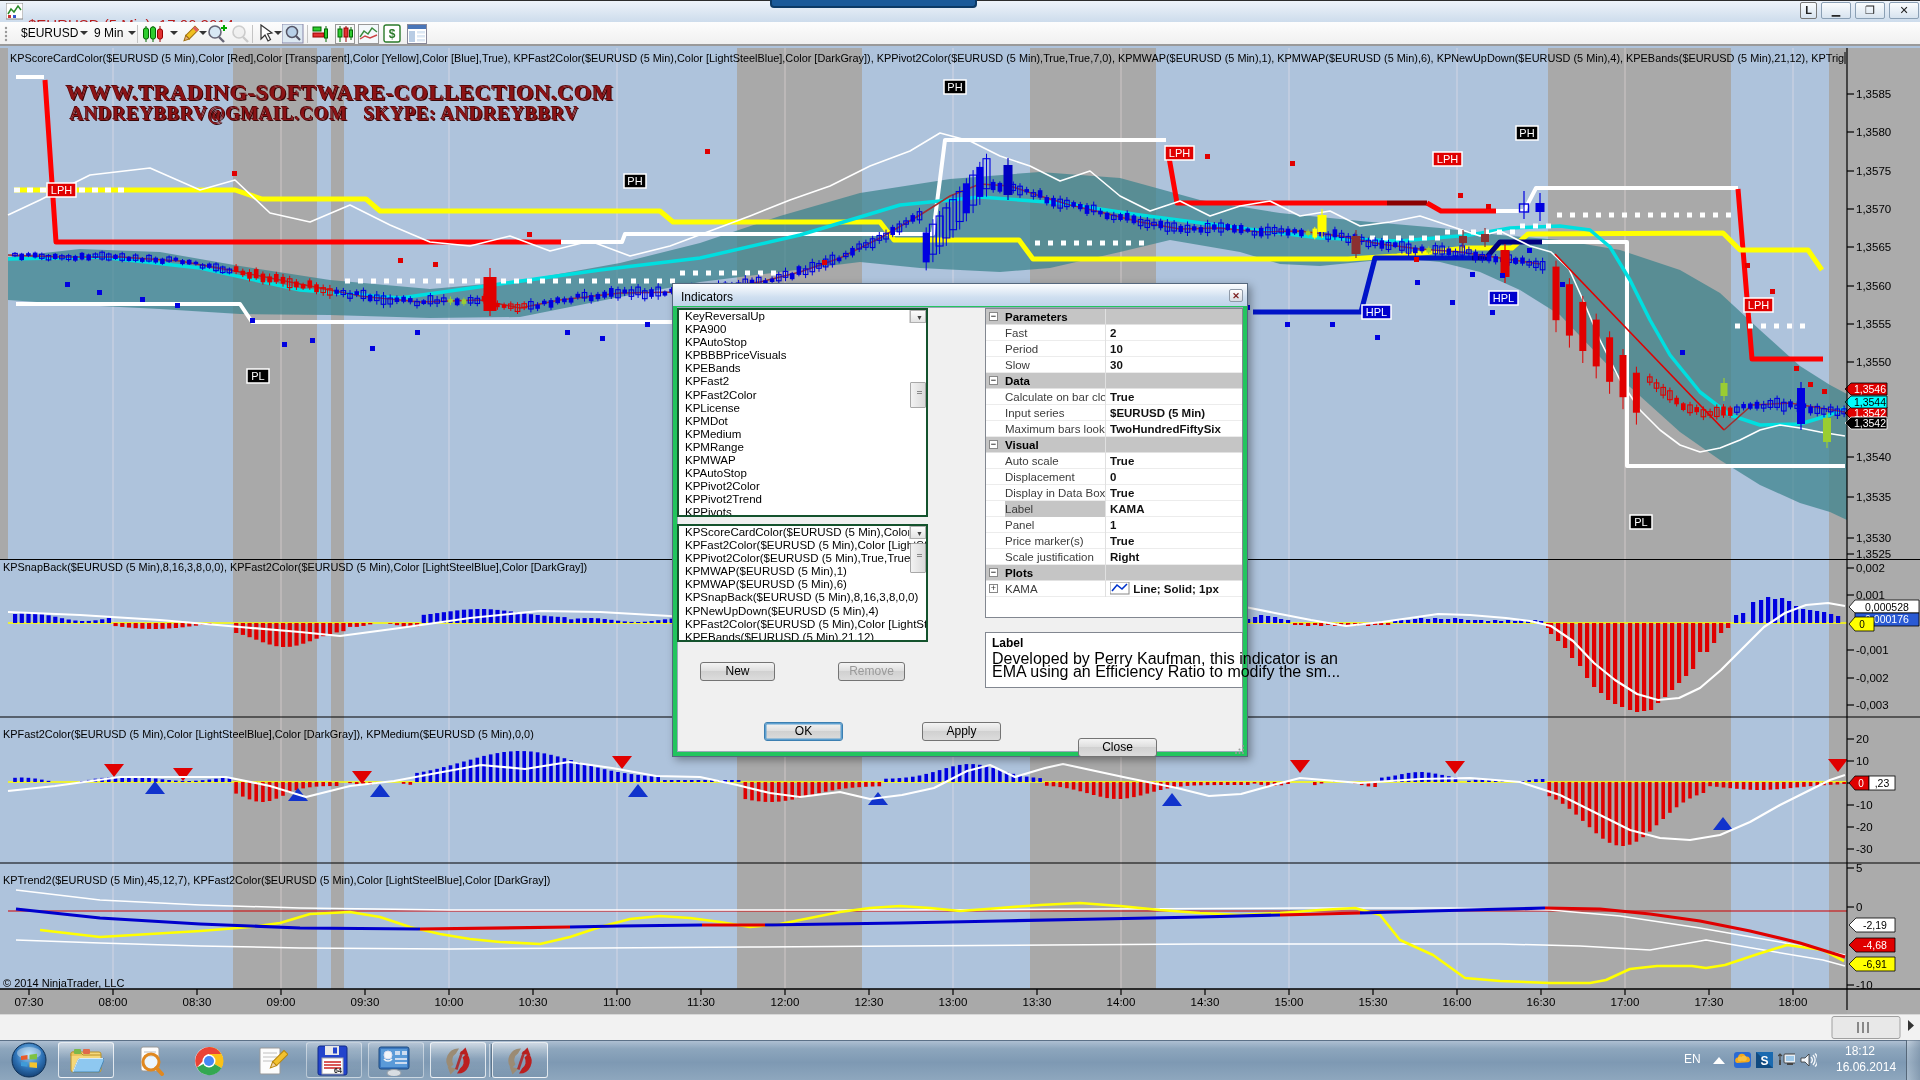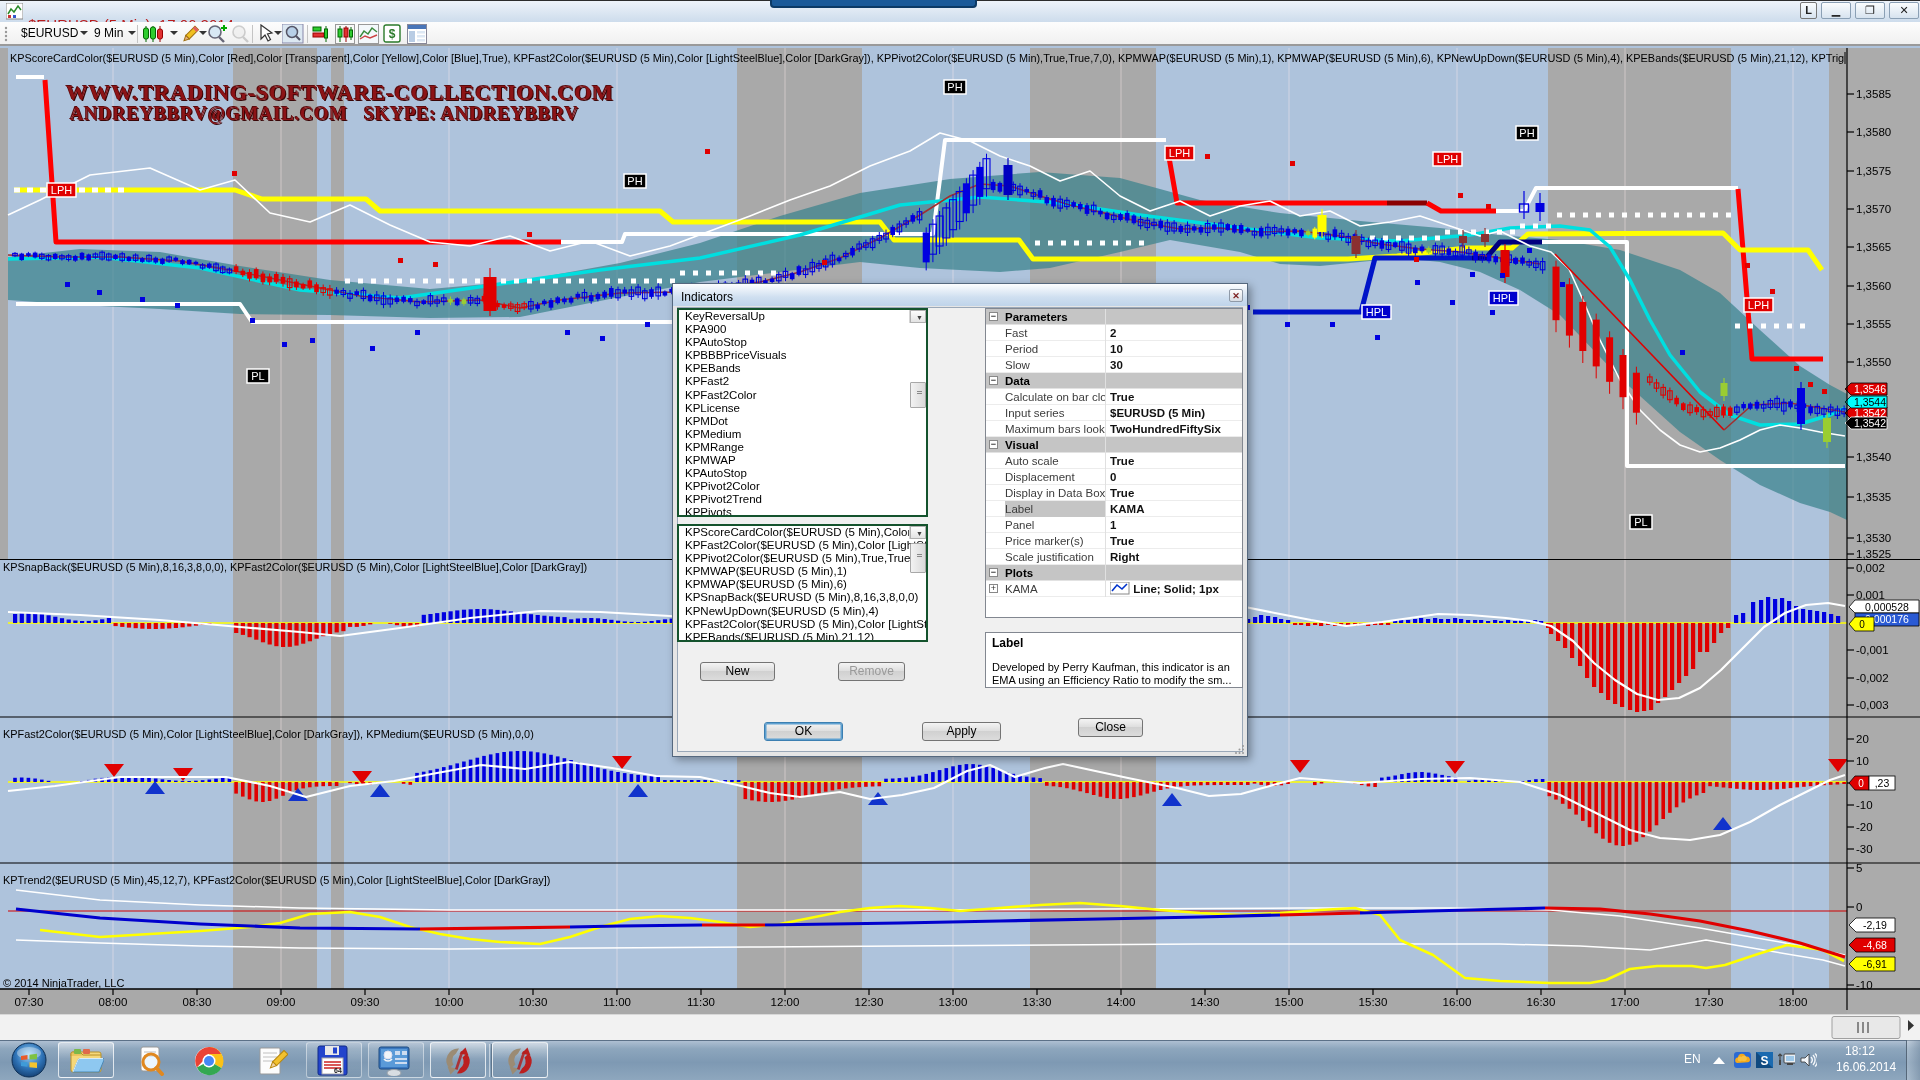--- a/index.html
+++ b/index.html
@@ -10,21 +10,21 @@
 .winbtn{top:2px;height:17px;background:linear-gradient(#fbfdfe,#d7e3ef);border:1px solid #8ba0b5;border-radius:2px;font-size:11px;text-align:center;line-height:15px;color:#222}
 
 #toolbar{left:0;top:22px;width:1920px;height:24px;background:linear-gradient(#fdfdfd,#f0f0f0);border-bottom:2px solid #9a9a9a}
 .tbtxt{top:26px;font-size:12px;color:#000}
 .dd{top:31px;width:0;height:0;border-left:4px solid transparent;border-right:4px solid transparent;border-top:4px solid #333}
 .tsep{top:25px;width:1px;height:18px;background:#c4c4c4}
 
 #wm1{left:66px;top:80px;font-family:"Liberation Serif",serif;font-weight:bold;font-size:22px;letter-spacing:0.8px;color:#8c1316;text-shadow:1px 1px 0 #3a0506,-1px -1px 0 #5a0a0c;white-space:nowrap}
 #wm2{left:70px;top:104px;font-family:"Liberation Serif",serif;font-weight:bold;font-size:18.5px;letter-spacing:0.8px;color:#8c1316;text-shadow:1px 1px 0 #3a0506,-1px -1px 0 #5a0a0c;white-space:nowrap}
 
-#dlg{left:672px;top:283px;width:576px;height:474px;background:#e5e5e5;border:1px solid #55687e;box-shadow:3px 3px 8px rgba(0,0,0,0.35)}
+#dlg{left:672px;top:283px;width:576px;height:474px;background:#22c55e;border:1px solid #55687e;box-shadow:3px 3px 8px rgba(0,0,0,0.35)}
 #dlginner{position:absolute;left:4px;top:23px;right:4px;bottom:4px;background:#f0f0f0;border:1px solid #9aa8b8}
 #dlgtitle{position:absolute;left:8px;top:6px;font-size:12px;color:#000}
 #dlgclose{position:absolute;right:4px;top:5px;width:14px;height:13px;background:linear-gradient(#fefefe,#d8dde4);border:1px solid #8f9aa8;border-radius:2px;font-size:9px;line-height:12px;text-align:center;color:#7c2020;font-weight:bold}
 .lst{position:absolute;background:#fff;border:2px solid #14532d;font-size:11.5px;overflow:hidden}
 .lst div{height:13.1px;line-height:13.1px;padding-left:3px;white-space:nowrap}
 .vsb{position:absolute;right:0;top:0;width:17px;bottom:0;background:#f0f0f0;border-left:1px solid #d5d5d5}
 .sbbtn{position:absolute;left:0;width:16px;height:16px;background:linear-gradient(#fdfdfd,#e3e3e3);border:1px solid #b0b0b0;font-size:7px;text-align:center;line-height:15px;color:#404040}
 .sbthumb{position:absolute;left:0;width:16px;background:linear-gradient(90deg,#f2f2f2,#dadada);border:1px solid #a8a8a8;border-radius:1px}
 .btn{position:absolute;background:linear-gradient(#f4f4f4,#dfdfdf 45%,#d0d0d0 46%,#dcdcdc);border:1px solid #747474;border-radius:3px;font-size:12px;text-align:center;color:#000}
 
@@ -1623,25 +1623,25 @@
         <div class="pl2">KAMA</div>
         <div class="pv" style="left:124px"><svg width="20" height="13" style="vertical-align:-2px">
             <rect x="0" y="0" width="19" height="12" fill="#fff" stroke="#888"></rect>
             <polyline points="2,9 7,3 12,7 17,2" stroke="#0033cc" stroke-width="1.6" fill="none"></polyline>
           </svg> Line; Solid; 1px</div>
       </div>
     </div>
     <div class="abs" style="left:432px;top:25px;width:1px;height:288px;background:#e0e0e0"></div>
     <div class="abs" style="left:312px;top:348px;width:258px;height:56px;background:#fff;border:1px solid #828790;font-size:11.5px;padding:3px 6px">
       <div style="font-weight:bold;font-size:12px">Label</div>
-      <div style="margin-top:11px;line-height:13px;font-size:11px;white-space:nowrap">Developed by Perry Kaufman, this indicator is an<br>EMA using an Efficiency Ratio to modify the sm...</div>
+      <div style="margin-top:2px;line-height:13px;font-size:16px;white-space:nowrap">Developed by Perry Kaufman, this indicator is an<br>EMA using an Efficiency Ratio to modify the sm...</div>
     </div>
     <div class="btn" style="left:91px;top:438px;width:79px;height:19px;line-height:17px;border:1px solid #3c7fb1;box-shadow:0 0 0 1.5px #5ea0d0 inset">OK</div>
     <div class="btn" style="left:249px;top:438px;width:79px;height:19px;line-height:17px">Apply</div>
-    <div class="btn" style="left:405px;top:434px;width:65px;height:19px;line-height:17px">Close</div>
+    <div class="btn" style="left:405px;top:454px;width:79px;height:19px;line-height:17px">Close</div>
     <svg class="abs" style="right:2px;bottom:2px" width="10" height="10">
       <circle cx="8" cy="2" r="1" fill="#999"></circle>
       <circle cx="8" cy="5.5" r="1" fill="#999"></circle>
       <circle cx="8" cy="9" r="1" fill="#999"></circle>
       <circle cx="4.5" cy="5.5" r="1" fill="#999"></circle>
       <circle cx="4.5" cy="9" r="1" fill="#999"></circle>
       <circle cx="1" cy="9" r="1" fill="#999"></circle>
     </svg>
   </div>
 <div id="scrollh" class="abs"></div>

